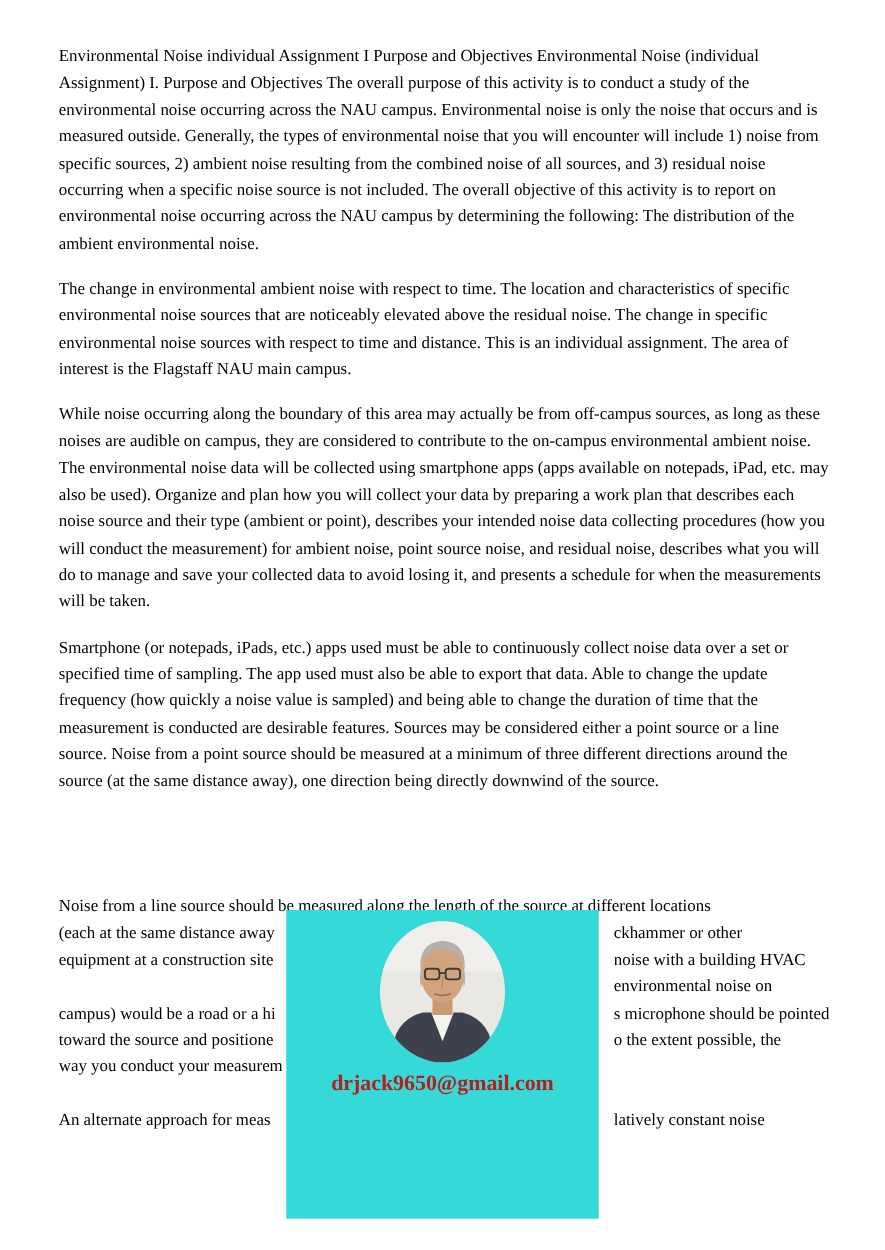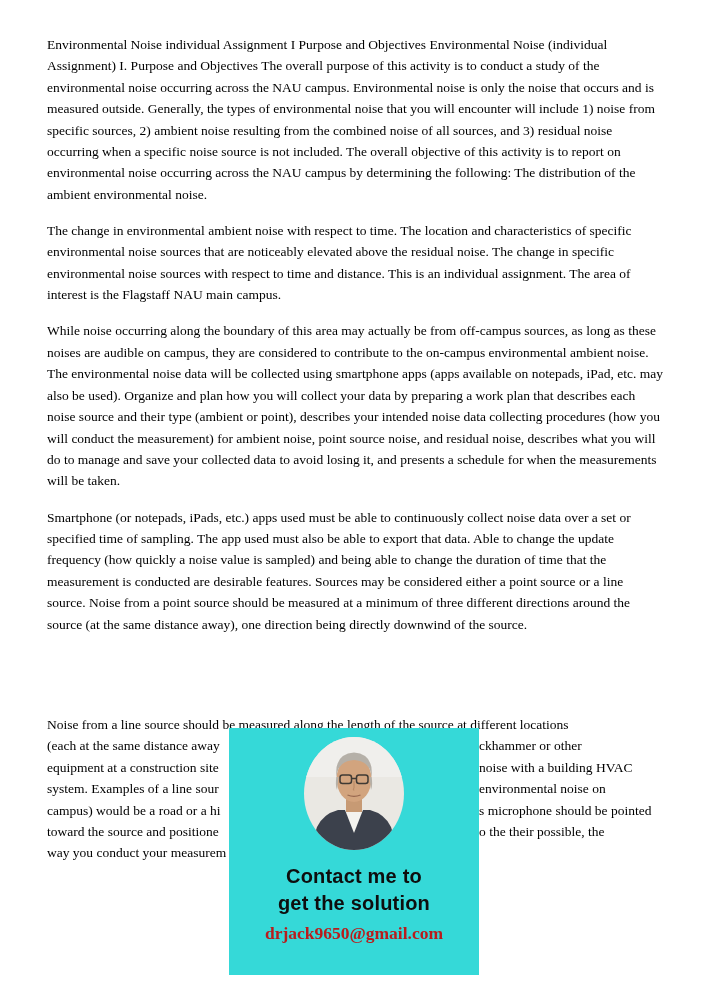--- a/index.html
+++ b/index.html
@@ -23,21 +23,21 @@
 
   .p5, .p6 {
     position: absolute; left: 47px; width: 618px;
     font-size: 13.5px; line-height: 21.4px;
   }
   .p5 { top: 714px; }
   .p6 { top: 885px; }
 
   .line { position: relative; height: 21.4px; white-space: nowrap; overflow: hidden; }
   .fl { display: inline-block; white-space: nowrap; text-align: center; }
-  .fr { position: absolute; left: 432px; top: 0; white-space: nowrap; }
+  .fr { position: absolute; left: 444px; top: 0; white-space: nowrap; }
 
   .overlay {
     position: absolute; left: 229px; top: 728px;
     width: 250px; height: 247px;
     background: #35d9d8;
     text-align: center;
     z-index: 5;
   }
   .photo { width: 100px; height: 113px; margin: 9px auto 0 auto; }
   .heading-wrap { margin-top: 13px; }
@@ -70,38 +70,41 @@
     </div>
     <div class="line">
       <span class="fl">(each at the same distance away</span>
       <span class="fr">ckhammer or other</span>
     </div>
     <div class="line">
       <span class="fl">equipment at a construction site</span>
       <span class="fr">noise with a building HVAC</span>
     </div>
     <div class="line">
-      <span class="fl">system. Examples of a line sour</span>
       <span class="fr">environmental noise on</span>
     </div>
     <div class="line">
       <span class="fl">campus) would be a road or a hi</span>
       <span class="fr">s microphone should be pointed</span>
     </div>
     <div class="line">
       <span class="fl">toward the source and positione</span>
-      <span class="fr">o the their possible, the</span>
+      <span class="fr">o the extent possible, the</span>
     </div>
     <div class="line">
       <span class="fl">way you conduct your measurem</span>
       <span class="fr"></span>
     </div>
   </div>
 
   <div class="p6">
+    <div class="line">
+      <span class="fl">An alternate approach for meas</span>
+      <span class="fr">latively constant noise</span>
+    </div>
   </div>
 
   <div class="overlay">
     <div class="photo">
       <svg viewBox="0 0 100 113" width="100" height="113" aria-hidden="true">
         <defs>
           <clipPath id="ovalClip">
               <ellipse cx="50" cy="56.5" rx="50" ry="56.5"></ellipse>
             </clipPath>
         </defs>
@@ -118,20 +121,16 @@
           <g stroke="#3f3a34" stroke-width="1.5" fill="none">
             <rect x="36" y="38" width="11.5" height="8.5" rx="2.5"></rect>
             <rect x="52.5" y="38" width="11.5" height="8.5" rx="2.5"></rect>
             <line x1="47.5" y1="41.5" x2="52.5" y2="41.5"></line>
           </g>
           <path d="M50 44 L50 51 Q48.5 52.8 50.3 53.3" stroke="#b98a65" stroke-width="1.1" fill="none"></path>
           <path d="M43.5 58 Q50 60.8 56.5 58" stroke="#98684f" stroke-width="1.3" fill="none"></path>
         </g>
       </svg>
     </div>
-    <div class="heading-wrap">
-      <div class="heading">Contact me to</div>
-      <div class="heading">get the solution</div>
-    </div>
     <div class="email">drjack9650@gmail.com</div>
   </div>
 
 </div>
 
 </body></html>

